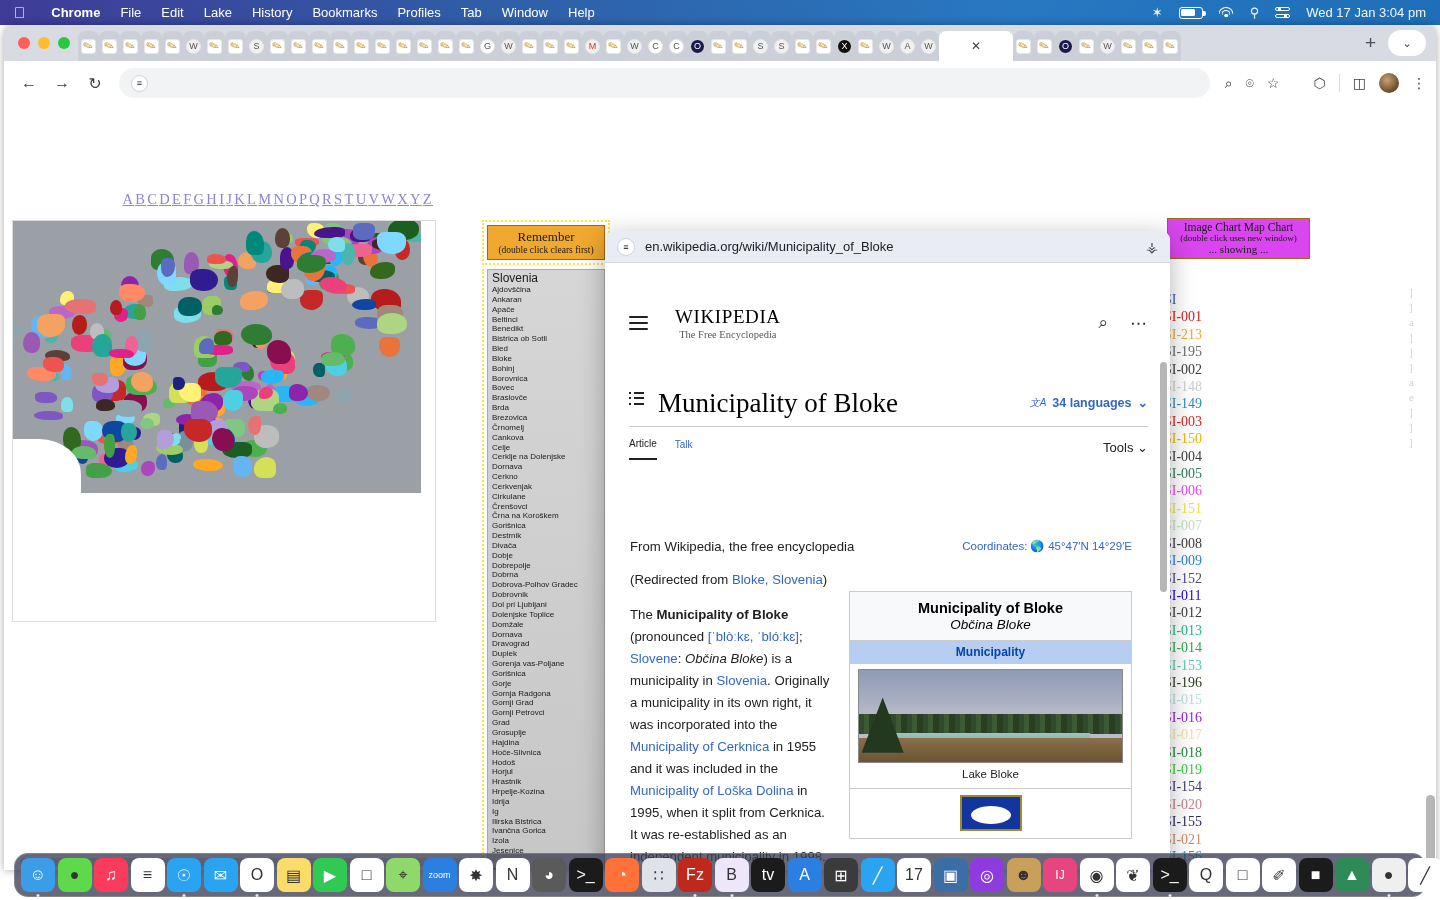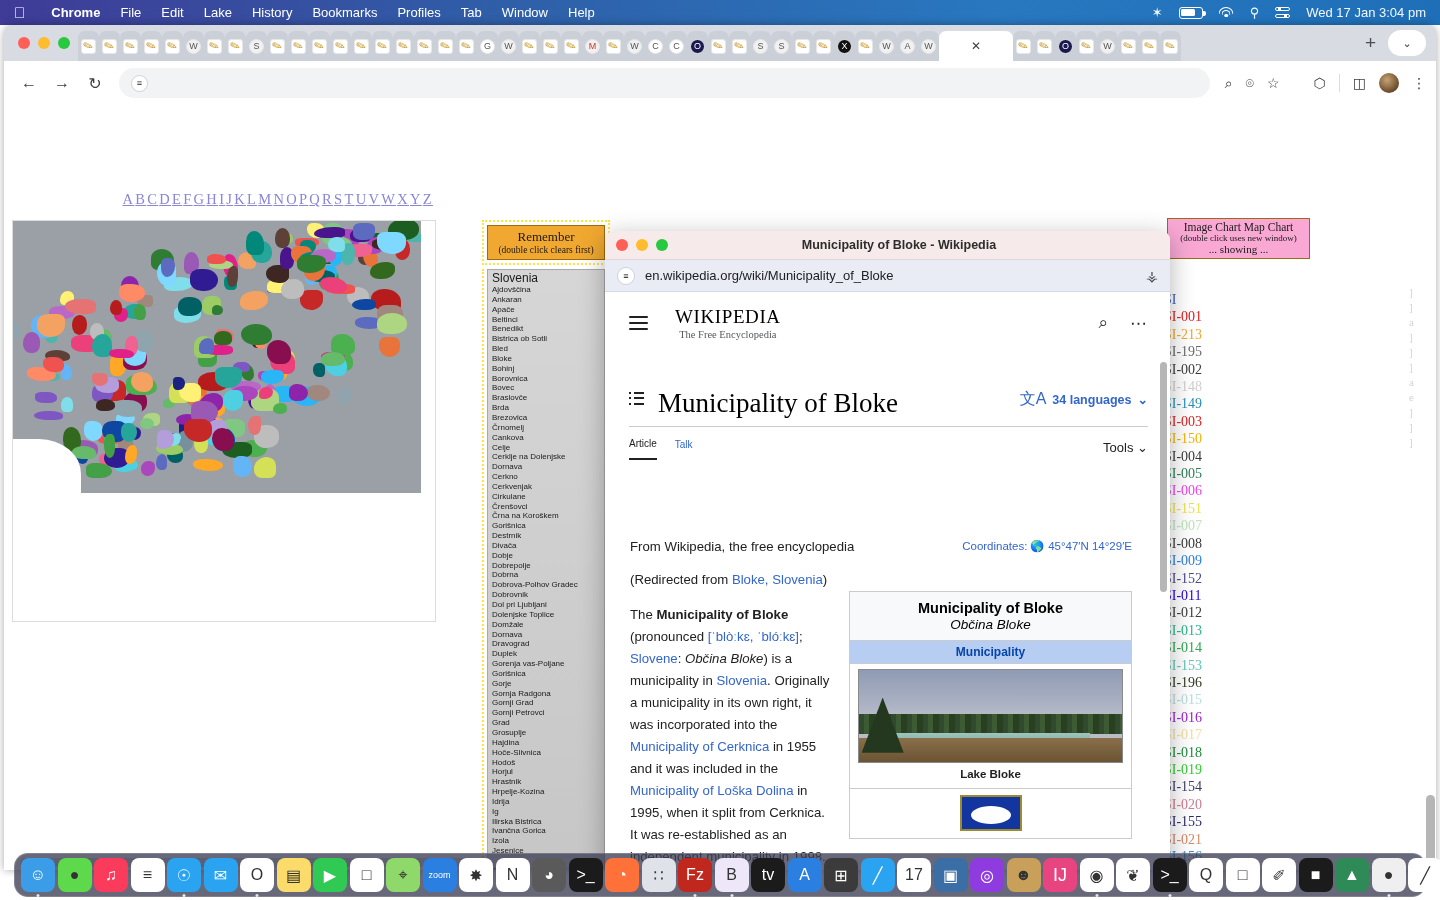--- a/index.html
+++ b/index.html
@@ -101,21 +101,21 @@
              border: 1px solid #a9a9a9; overflow: hidden; font-size: 8px; color: #1a1a1a;
              padding: 1px 0 0 4px; line-height: 9.85px; }
   #sellist .first { font-size: 12px; line-height: 14px; display:block; }
 
   
   #codes { position: absolute; left: 1160px; top: 186px; width: 70px; height: 680px;
            font-family: "Liberation Serif", serif; font-size: 14px; line-height: 17.4px;
            overflow: hidden; }
 
   
-  #chartbox { position: absolute; left: 1163px; top: 113px; width: 143px; background: #f9a8d4;
+  #chartbox { position: absolute; left: 1163px; top: 113px; width: 143px; background: #d946ef;
               border: 1px solid #9c6b12; text-align: center; font-family: "Liberation Serif", serif;
               padding: 2px 2px 3px; }
   #chartbox .l1 { font-size: 11.5px; color: #1a1a1a; }
   #chartbox .l2 { font-size: 9px; color: #1a1a1a; }
   #chartbox .l3 { font-size: 11px; color: #1a1a1a; }
 
   
   #ghost { position: absolute; left: 1405px; top: 180px; width: 34px; height: 660px;
            font-family: "Liberation Serif", serif; font-size: 11px; line-height: 15px;
            color: #d3d3d3; overflow: hidden; }
@@ -150,21 +150,21 @@
   #wikihead .sp { flex: 1; }
   #wikihead .mag { font-size: 17px; color: #202122; margin-right: 22px; }
   #wikihead .dots { font-size: 17px; color: #202122; letter-spacing: 1px; }
 
   #wikititlerow { display: flex; align-items: flex-end; padding: 48px 22px 0 24px; }
   .toc { width: 15px; margin-bottom: 9px; }
   .toc i { display: block; height: 2px; background: #202122; margin: 3.5px 0 3.5px 5px; }
   .toc i:before { content:""; position:absolute; margin-left:-5px; width:2px; height:2px; background:#202122; }
   #h1 { font-family: "Liberation Serif", serif; font-size: 27px; color: #000; margin-left: 14px; line-height: 1.05; }
   #langs { margin-left: auto; color: #3366cc; font-size: 12.5px; font-weight: bold; display: flex; align-items: center; gap: 6px; margin-bottom: 7px; }
-  #langs .xa { font-weight: normal; font-size: 16px; }
+  #langs .xa { font-weight: normal; font-size: 10px; font-style: italic; }
   #wikitabs { display: flex; align-items: center; padding: 7px 22px 0 24px; border-top: 1px solid #c8ccd1;
               margin: 9px 22px 0 24px; padding-left: 0; padding-right: 0; }
   #wikitabs .tb { font-size: 10px; color: #202122; padding: 4px 0 9px; margin-right: 18px; }
   #wikitabs .tb.sel { border-bottom: 2px solid #202122; }
   #wikitabs .tb.lnk { color: #3366cc; }
   #wikitabs .tools { margin-left: auto; font-size: 13px; color: #202122; }
 
   #wikicontent { position: absolute; top: 241px; left: 0; right: 0; bottom: 0; overflow: hidden; }
   #wfrom { position: absolute; left: 25px; top: 6px; font-size: 13.2px; color: #202122; }
   #wcoord { position: absolute; right: 38px; top: 6px; font-size: 11.5px; color: #3366cc; }
@@ -182,21 +182,21 @@
                      font-size: 12px; padding: 4px; border-top: 1px solid #c8ccd1; border-bottom: 1px solid #c8ccd1; }
   #infobox .ib-img { padding: 5px 8px 0; background:#fff; }
   .photo { width: 100%; height: 94px; position: relative; overflow: hidden; border:1px solid #8a8a8a; }
   .photo .sky { position:absolute; inset:0; background: linear-gradient(180deg,#8f9bb4 0%, #a9b0c2 35%, #c2c4cd 60%, #b9bcc6 70%); }
   .photo .trees { position:absolute; left:0; right:0; top:48%; height:22%; background:
      repeating-linear-gradient(90deg, #2f4a2c 0 5px, #3c5a34 5px 10px, #28401f 10px 16px); }
   .photo .lake { position:absolute; left:5%; right:12%; top:68%; height:9%; background: linear-gradient(180deg,#9fc4bc,#89b5ad); }
   .photo .land { position:absolute; left:0; right:0; bottom:0; height:26%; background: linear-gradient(180deg,#8a6f4a,#6b5434); }
   .photo .fir { position:absolute; left:1%; top:30%; width:16%; height:60%; background:#24381f;
                 clip-path: polygon(50% 0, 100% 100%, 0 100%); }
-  #infobox .ib-cap { text-align: center; font-size: 11.5px; padding: 5px 4px 8px; background:#fff; color:#202122;font-weight:bold; }
+  #infobox .ib-cap { text-align: center; font-size: 11.5px; padding: 5px 4px 8px; background:#fff; color:#202122; }
   #infobox .ib-flagcell { border-top: 1px solid #c8ccd1; background:#fff; text-align:center; padding: 6px 4px 4px; }
   .flag { width: 62px; height: 36px; background: #1335a0; border: 2px solid #9c8a2e; display:inline-block; position:relative; }
   .flag:after { content:""; position:absolute; left:50%; top:55%; transform:translate(-50%,-50%);
                 width:40px; height:18px; background:#fff; border-radius:50%; }
 
   #wikiscroll { position: absolute; right: 3px; top: 70px; width: 7px; height: 230px;
                 background: #b6b6b6; border-radius: 4px; }
 
   
   #dock { position: absolute; left: 14px; bottom: 3px; width: 1412px; height: 44px;
@@ -827,28 +827,20 @@
         <div></div>
         <div>]</div>
         <div>]</div>
         <div>]</div>
       </div>
 
     <div id="vscroll"></div>
     <div id="hscroll"></div>
 
     <div id="wiki">
-      <div id="wikititle">
-        <span class="lights">
-          <i class="r"></i>
-          <i class="y"></i>
-          <i class="g"></i>
-        </span>
-        <span class="t">Municipality of Bloke - Wikipedia</span>
-      </div>
 
       <div id="wikiurl">
         <span class="tune">≡</span>
         <span class="u">en.wikipedia.org/wiki/Municipality_of_Bloke</span>
         <span style="font-size:14px;color:#444;">⚶</span>
       </div>
 
       <div id="wikibody">
 
         <div id="wikihead">
@@ -953,21 +945,21 @@
     <span class="dk dot" style="background: rgb(192, 40, 30); color: rgb(255, 255, 255); font-size: 16px;">Fz</span>
     <span class="dk dot" style="background: rgb(237, 231, 249); color: rgb(51, 51, 51); font-size: 16px;">B</span>
     <span class="dk" style="background: rgb(27, 27, 27); color: rgb(255, 255, 255); font-size: 16px;">tv</span>
     <span class="dk" style="background: rgb(42, 127, 224); color: rgb(255, 255, 255); font-size: 16px;">A</span>
     <span class="dk" style="background: rgb(59, 59, 59); color: rgb(255, 255, 255); font-size: 16px;">⊞</span>
     <span class="dk" style="background: rgb(42, 163, 240); color: rgb(255, 255, 255); font-size: 16px;">╱</span>
     <span class="dk" style="background: rgb(255, 255, 255); color: rgb(51, 51, 51); font-size: 16px;">17</span>
     <span class="dk" style="background: rgb(59, 110, 165); color: rgb(255, 255, 255); font-size: 16px;">▣</span>
     <span class="dk" style="background: rgb(142, 60, 224); color: rgb(255, 255, 255); font-size: 16px;">◎</span>
     <span class="dk" style="background: rgb(200, 160, 90); color: rgb(51, 51, 51); font-size: 16px;">☻</span>
-    <span class="dk" style="background: rgb(232, 68, 127); color: rgb(255, 255, 255); font-size: 18px;">IJ</span>
+    <span class="dk" style="background: rgb(232, 68, 127); color: rgb(255, 255, 255); font-size: 12px;">IJ</span>
     <span class="dk dot" style="background: rgb(255, 255, 255); color: rgb(51, 51, 51); font-size: 16px;">◉</span>
     <span class="dk" style="background: rgb(255, 255, 255); color: rgb(51, 51, 51); font-size: 16px;">❦</span>
     <span class="dk dot" style="background: rgb(27, 27, 27); color: rgb(255, 255, 255); font-size: 16px;">&gt;_</span>
     <span class="dk" style="background: rgb(255, 255, 255); color: rgb(51, 51, 51); font-size: 16px;">Q</span>
     <span class="dk" style="background: rgb(255, 255, 255); color: rgb(51, 51, 51); font-size: 16px;">□</span>
     <span class="dk" style="background: rgb(255, 255, 255); color: rgb(51, 51, 51); font-size: 16px;">✐</span>
     <span class="dk" style="background: rgb(27, 27, 27); color: rgb(255, 255, 255); font-size: 16px;">■</span>
     <span class="dk" style="background: rgb(46, 139, 87); color: rgb(255, 255, 255); font-size: 16px;">▲</span>
     <span class="dk dot" style="background: rgb(239, 239, 239); color: rgb(51, 51, 51); font-size: 16px;">●</span>
     <span class="dk" style="background: rgb(255, 255, 255); color: rgb(51, 51, 51); font-size: 16px;">╱</span>

